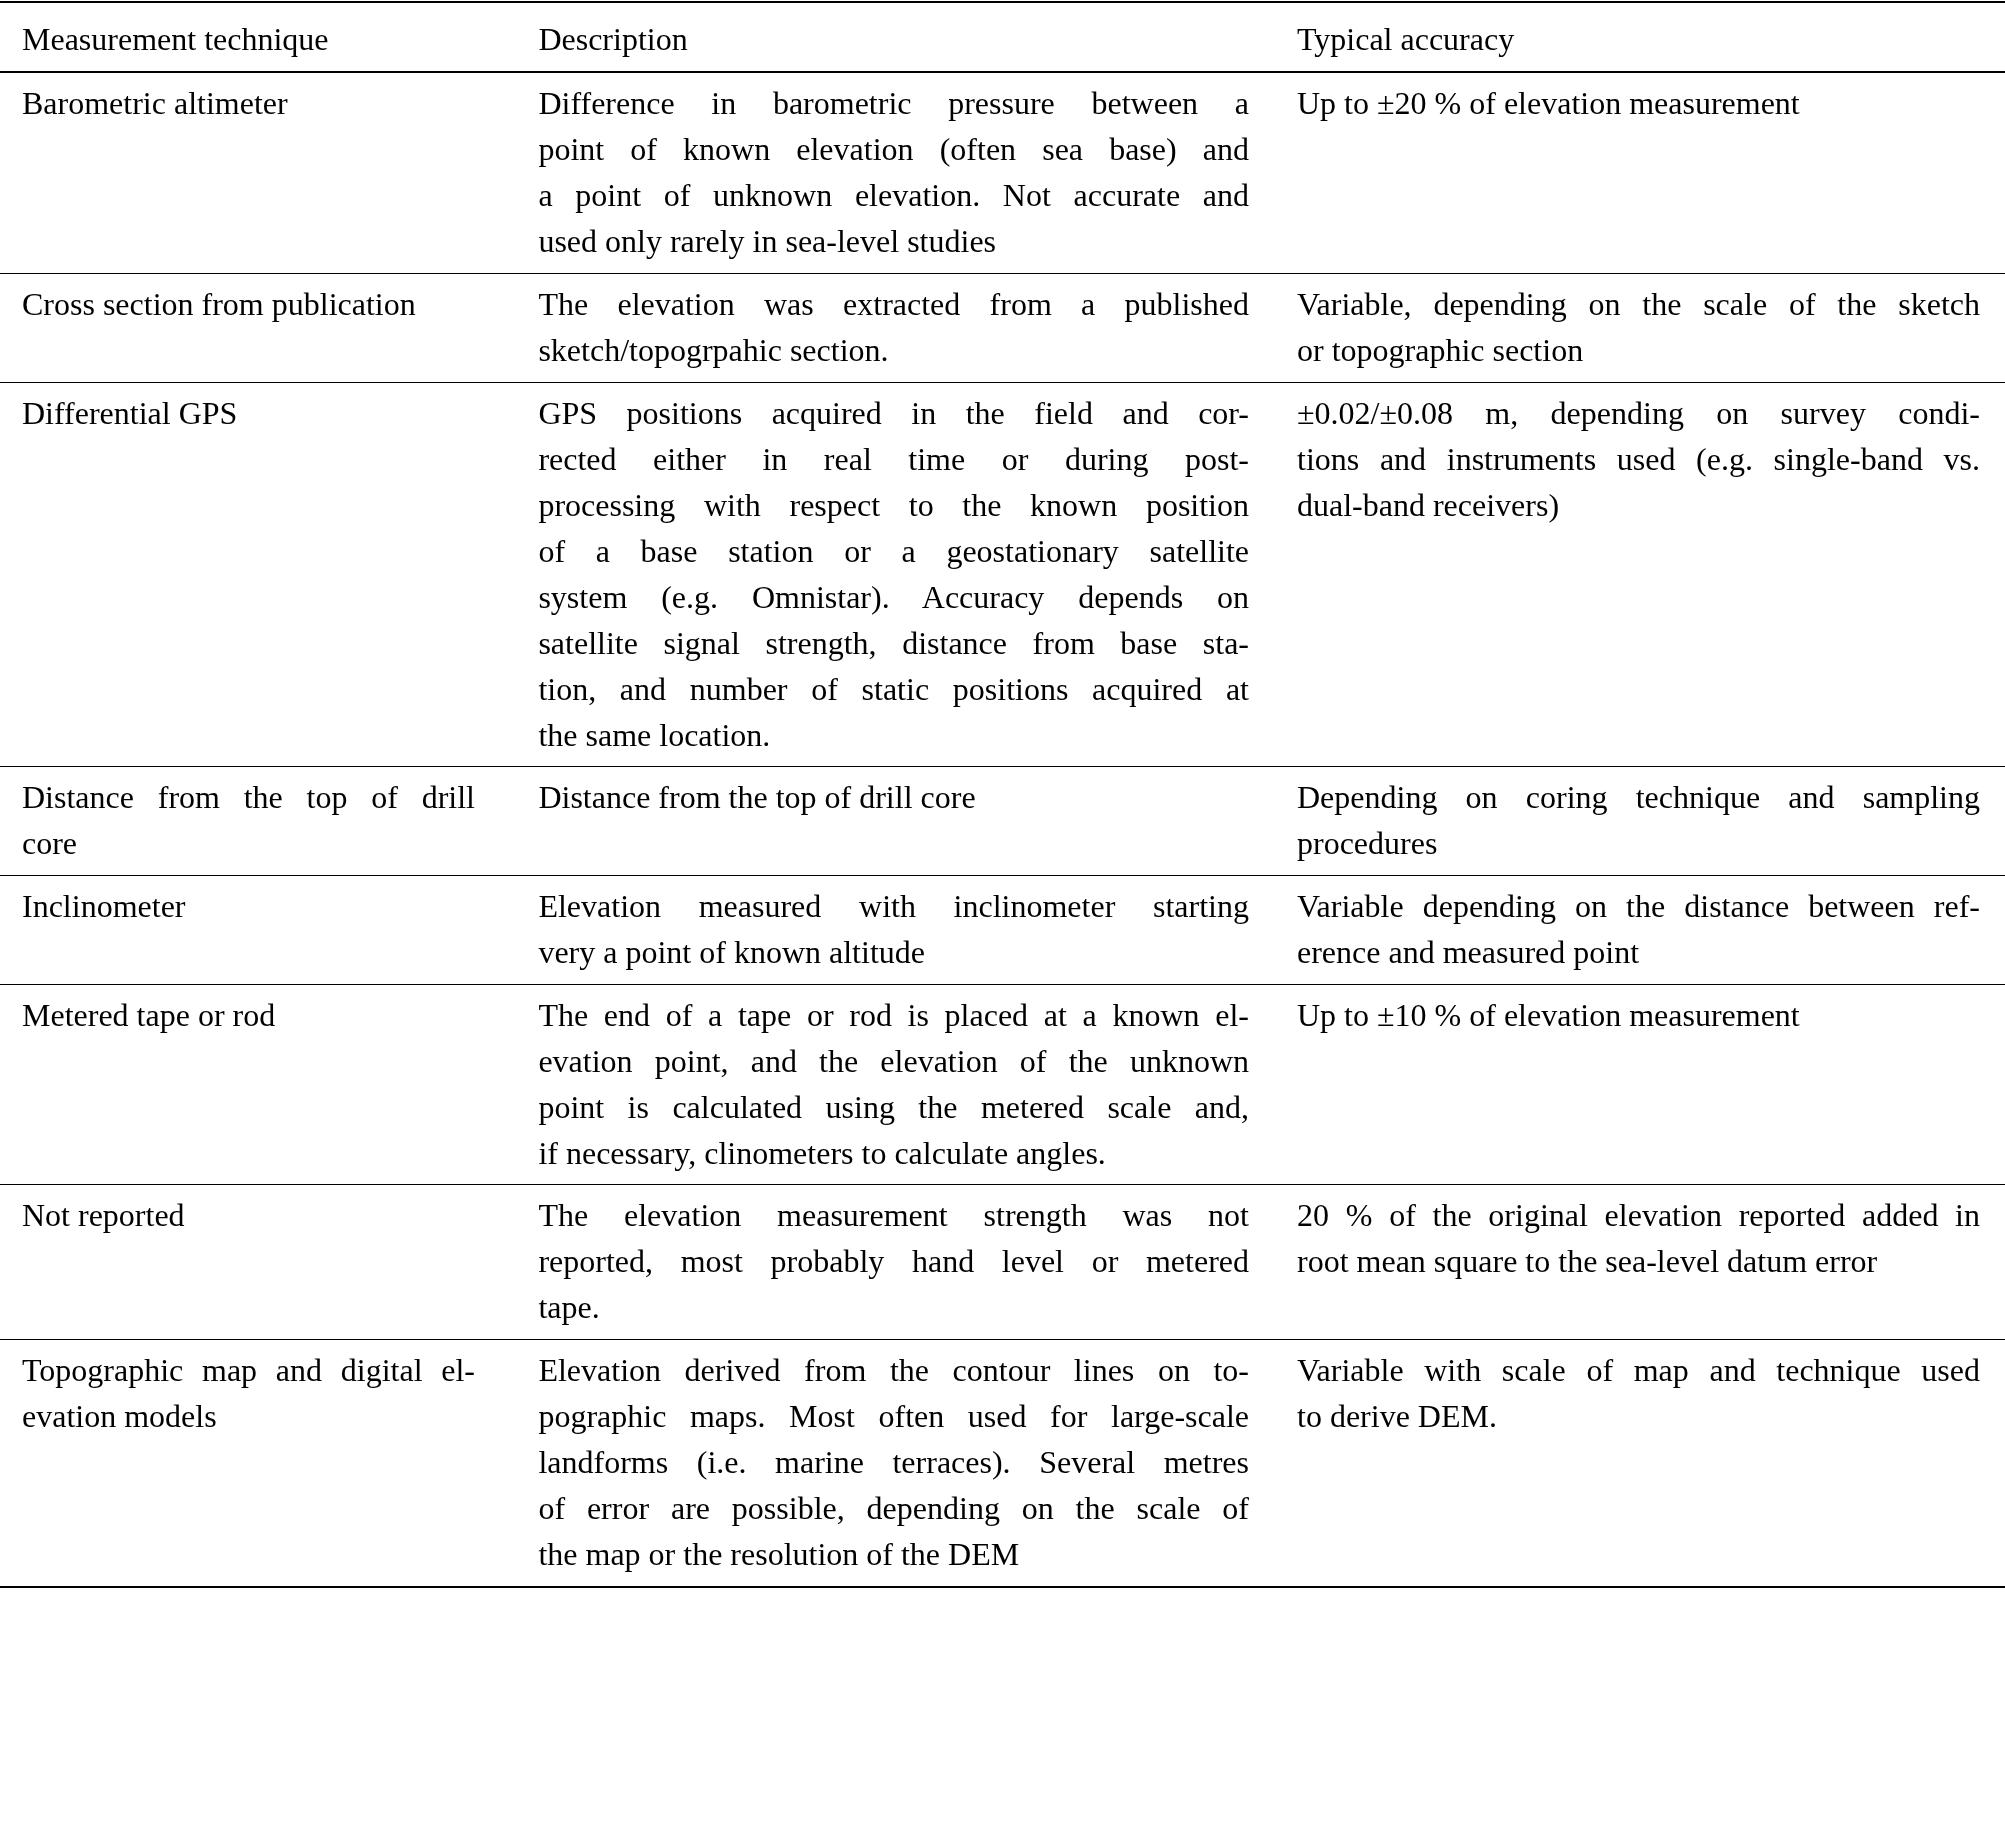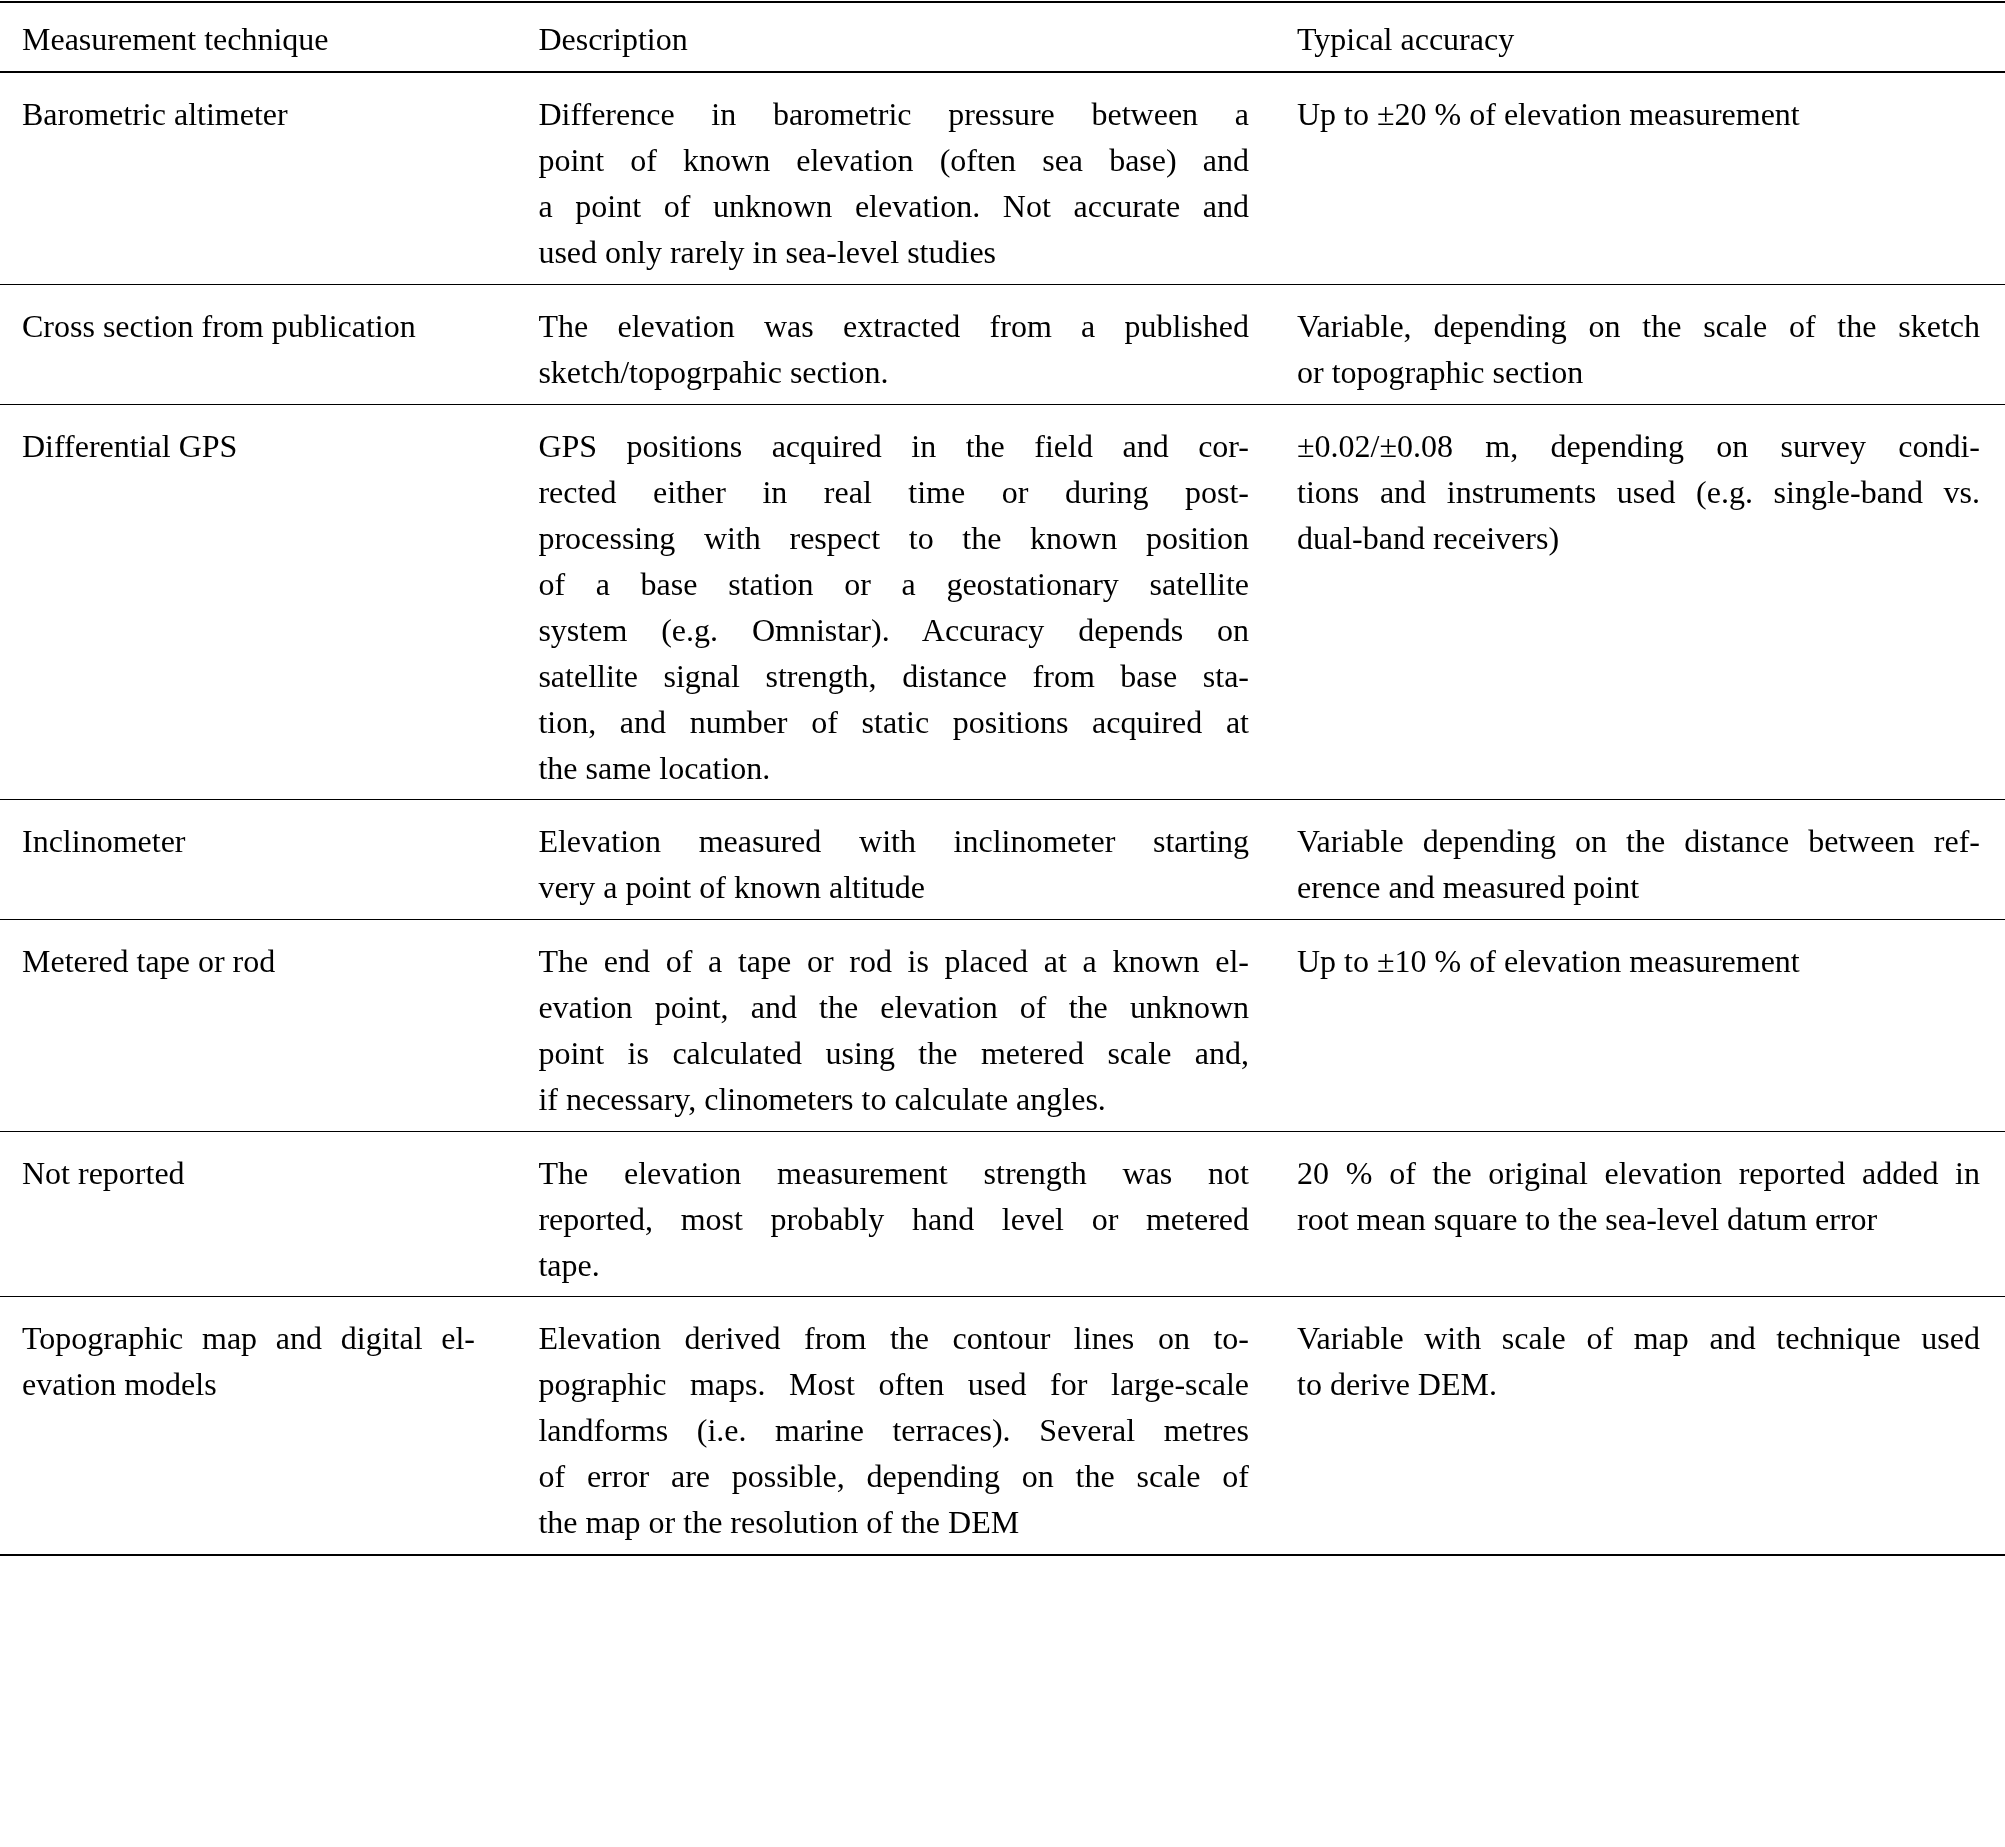--- a/index.html
+++ b/index.html
@@ -36,21 +36,21 @@
     font-weight: normal;
     text-align: left;
     vertical-align: top;
     padding-top: 12.6px;
     padding-bottom: 9.7px;
     border-bottom: 2.9px solid #000;
     margin-left: 21px;
   }
   tbody td {
     vertical-align: top;
-    padding-top: 18px;
+    padding-top: 7px;
     padding-bottom: 8.7px;
   }
   tbody tr { border-bottom: 1.9px solid #000; }
   tbody tr:last-child { border-bottom: none; }
 
   th:nth-child(1), td:nth-child(1) { padding-left: 22px; padding-right: 44px; }
   th:nth-child(2), td:nth-child(2) { padding-left: 19.4px; padding-right: 23px; }
   th:nth-child(3), td:nth-child(3) { padding-left: 25px; padding-right: 26px; }
 
   .ln { text-align: left; }
@@ -119,20 +119,33 @@
             <div class="ln">the same location.</div>
           </td>
           <td>
             <div class="ln j">±0.02/±0.08 m, depending on survey condi-</div>
             <div class="ln j">tions and instruments used (e.g. single-band vs.</div>
             <div class="ln">dual-band receivers)</div>
           </td>
         </tr>
         <tr>
           <td>
+            <div class="ln j">Distance from the top of drill</div>
+            <div class="ln">core</div>
+          </td>
+          <td>
+            <div class="ln">Distance from the top of drill core</div>
+          </td>
+          <td>
+            <div class="ln j">Depending on coring technique and sampling</div>
+            <div class="ln">procedures</div>
+          </td>
+        </tr>
+        <tr>
+          <td>
             <div class="ln">Inclinometer</div>
           </td>
           <td>
             <div class="ln j">Elevation measured with inclinometer starting</div>
             <div class="ln">very a point of known altitude</div>
           </td>
           <td>
             <div class="ln j">Variable depending on the distance between ref-</div>
             <div class="ln">erence and measured point</div>
           </td>

